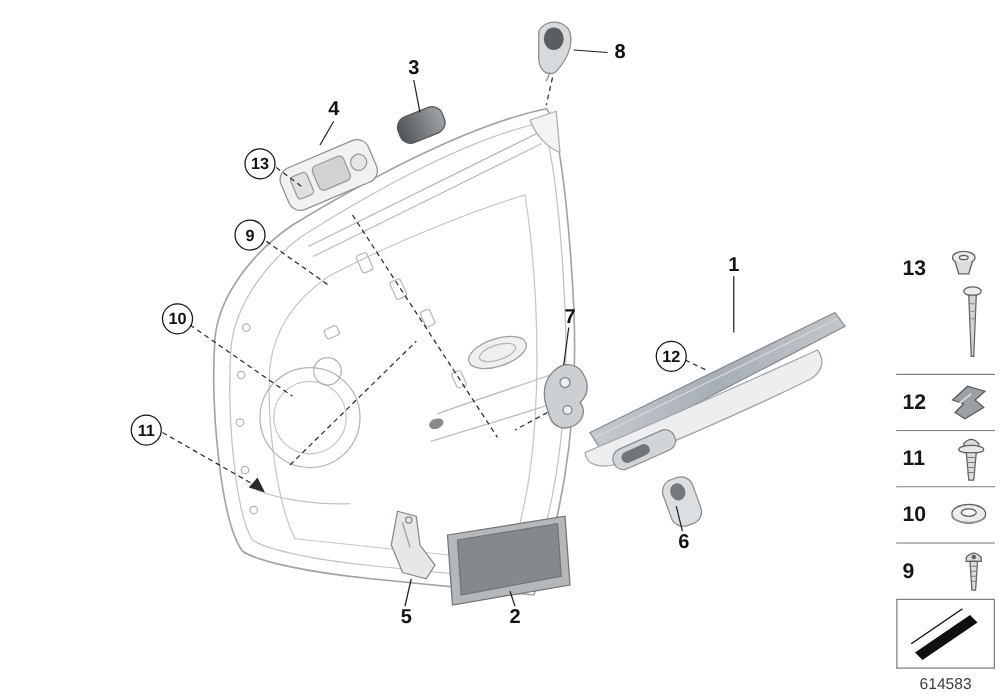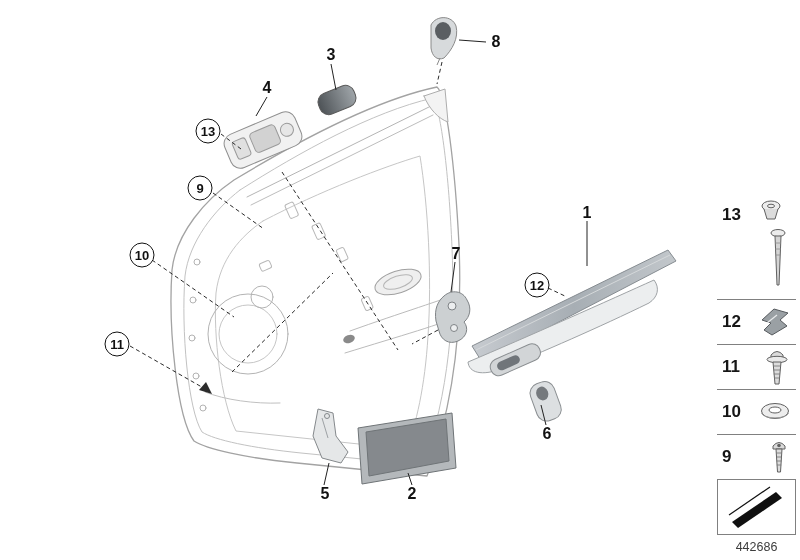--- a/index.html
+++ b/index.html
@@ -233,15 +233,15 @@
     <div class="lrow rwedge">
       <span class="num"></span>
       <svg width="62" height="46" viewBox="0 0 62 46">
         <path d="M6,38 L50,8 L56,14 L12,44 Z" fill="#101010"></path>
         <path d="M3,31 L44,3" stroke="#101010" stroke-width="1.2" fill="none"></path>
       </svg>
     </div>
 
   </div>
 
-  <div class="diagram-id">442686</div>
+  <div class="diagram-id">614583</div>
 
 </div>
 
 </body></html>

